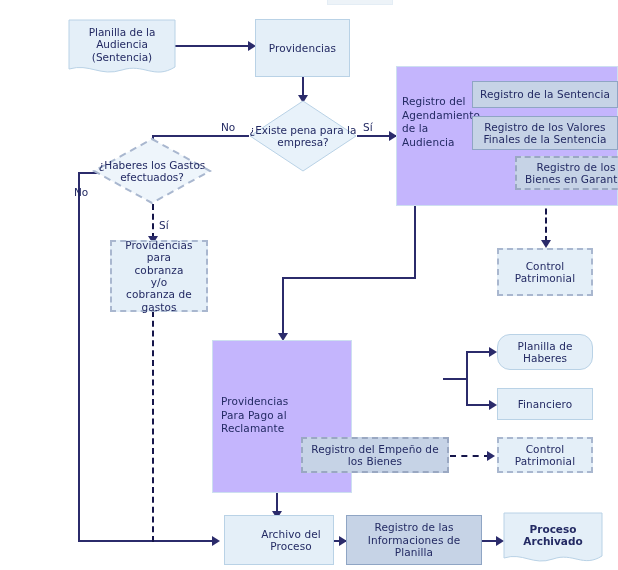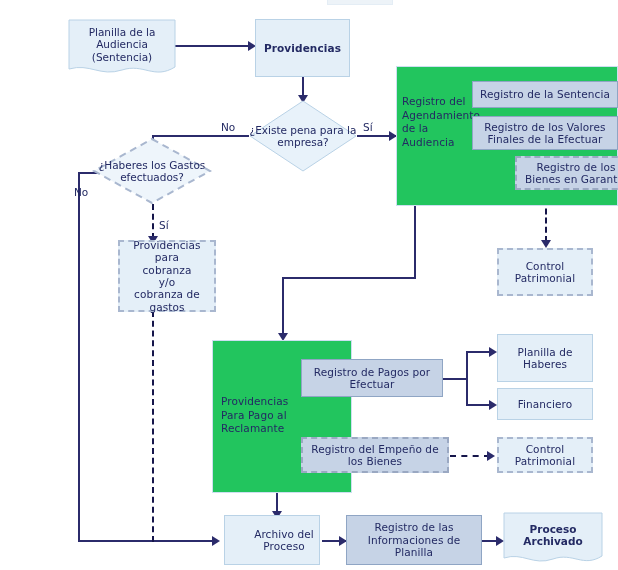--- a/index.html
+++ b/index.html
@@ -40,21 +40,21 @@
   .dashed{
     background:#e4eff8;
     border:2px dashed #a9b7cf;
   }
   .dashed-dark{
     background:#c6d3e6;
     border:2px dashed #9aa8c2;
   }
   
   .panel{
-    background:#22c55e;
+    background:#c4b5fd;
     border:1px solid #cddff0;
     display:block;
   }
   .panel .panel-label{
     position:absolute;
     text-align:left;
     line-height:1.3;
     font-size:10.5px;
     color:#232a63;
   }
@@ -172,87 +172,84 @@
   <div class="elabel" style="left:74px;top:186px;">No</div>
   <div class="elabel" style="left:159px;top:219px;">Sí</div>
 
   <div class="docshape" style="left:68px;top:19px;width:108px;height:61px;">
     <svg width="108" height="61" viewBox="0 0 108 61">
       <path d="M1,1 H107 V48 C86,61 76,44 54,51 C32,58 22,44 1,50 Z" fill="#e4eff8" stroke="#b9d2e6" stroke-width="1"></path>
     </svg>
     <div class="dlabel">Planilla de la Audiencia (Sentencia)</div>
   </div>
 
-  <div class="node box" style="left:255px;top:19px;width:95px;height:58px;font-weight:bold;">
+  <div class="node box" style="left:255px;top:19px;width:95px;height:58px;">
     <span>Providencias</span>
   </div>
 
   <div class="diamond" style="left:249px;top:100px;width:108px;height:72px;">
     <svg width="108" height="72" viewBox="0 0 108 72">
       <path d="M54,1 L107,36 L54,71 L1,36 Z" fill="#e8f2fa" stroke="#b9d2e6" stroke-width="1"></path>
     </svg>
     <div class="dlabel">¿Existe pena para la empresa?</div>
   </div>
 
   <div class="diamond" style="left:92px;top:137px;width:120px;height:68px;">
     <svg width="120" height="68" viewBox="0 0 120 68">
       <path d="M60,2 L118,34 L60,66 L2,34 Z" fill="#eef5fb" stroke="#a9b7cf" stroke-width="2" stroke-dasharray="7,5"></path>
     </svg>
     <div class="dlabel">¿Haberes los Gastos efectuados?</div>
   </div>
 
-  <div class="node dashed" style="left:118px;top:240px;width:98px;height:72px;padding:2px 14px;">
+  <div class="node dashed" style="left:110px;top:240px;width:98px;height:72px;padding:2px 14px;">
     <span>Providencias para cobranza y/o cobranza de gastos</span>
   </div>
 
   <div class="node panel" style="left:396px;top:66px;width:222px;height:140px;">
     <div class="panel-label" style="left:5px;top:28px;width:70px;">Registro del Agendamiento de la Audiencia</div>
   </div>
 
   <div class="node box-dark" style="left:472px;top:81px;width:146px;height:27px;">
     <span>Registro de la Sentencia</span>
   </div>
 
   <div class="node box-dark" style="left:472px;top:116px;width:146px;height:34px;">
-    <span>Registro de los Valores Finales de la Efectuar</span>
+    <span>Registro de los Valores Finales de la Sentencia</span>
   </div>
 
   <div class="node dashed-dark" style="left:472px;top:156px;width:122px;height:34px;margin-left:43px;">
     <span>Registro de los Bienes en Garantía</span>
   </div>
 
   <div class="node dashed" style="left:497px;top:248px;width:96px;height:48px;">
     <span>Control Patrimonial</span>
   </div>
 
   <div class="node panel" style="left:212px;top:340px;width:140px;height:153px;">
     <div class="panel-label" style="left:8px;top:54px;width:92px;">Providencias Para Pago al Reclamante</div>
   </div>
 
-  <div class="node box-dark" style="left:301px;top:359px;width:142px;height:38px;">
-    <span>Registro de Pagos por Efectuar</span>
-  </div>
 
   <div class="node dashed-dark" style="left:301px;top:437px;width:148px;height:36px;">
     <span>Registro del Empeño de los Bienes</span>
   </div>
 
-  <div class="node box" style="left:497px;top:334px;width:96px;height:48px;">
+  <div class="node box" style="left:497px;top:334px;width:96px;height:36px;border-radius:13px;">
     <span>Planilla de Haberes</span>
   </div>
 
   <div class="node box" style="left:497px;top:388px;width:96px;height:32px;">
     <span>Financiero</span>
   </div>
 
   <div class="node dashed" style="left:497px;top:437px;width:96px;height:36px;">
     <span>Control Patrimonial</span>
   </div>
 
-  <div class="node box" style="left:224px;top:515px;width:96px;height:50px;padding-left:24px;">
+  <div class="node box" style="left:224px;top:515px;width:110px;height:50px;padding-left:24px;">
     <span>Archivo del Proceso</span>
   </div>
 
   <div class="node box-dark" style="left:346px;top:515px;width:136px;height:50px;">
     <span>Registro de las Informaciones de Planilla</span>
   </div>
 
   <div class="docshape" style="left:503px;top:512px;width:100px;height:56px;font-weight:bold;">
     <svg width="100" height="56" viewBox="0 0 100 56">
       <path d="M1,1 H99 V44 C80,56 70,40 50,47 C30,54 20,40 1,46 Z" fill="#e4eff8" stroke="#b9d2e6" stroke-width="1"></path>

